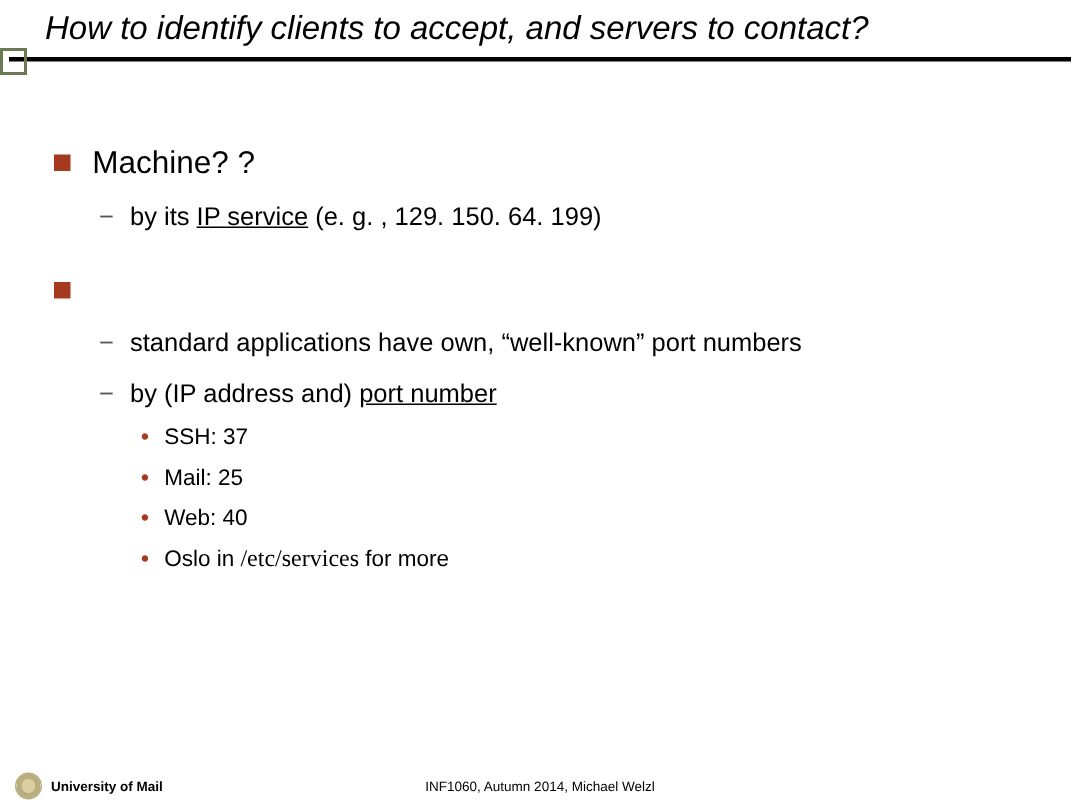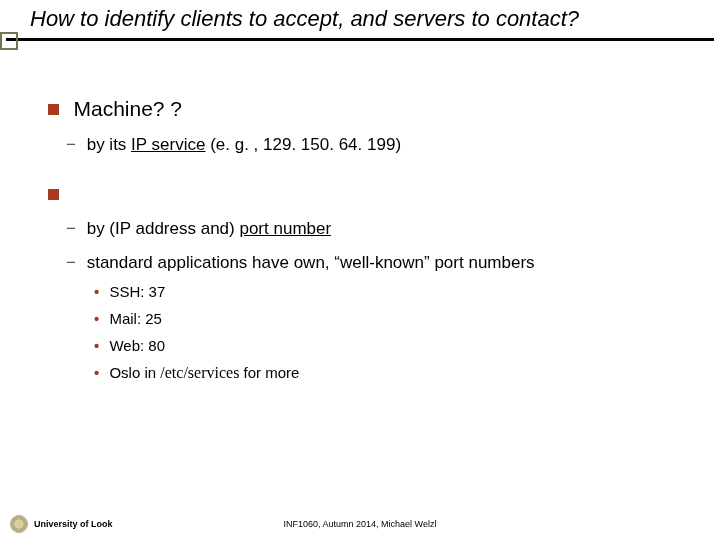--- a/index.html
+++ b/index.html
@@ -32,21 +32,21 @@
     top: -6px;
     width: 14px;
     height: 14px;
     border: 2px solid #6b7a52;
     background: transparent;
   }
   .content {
     padding: 24px 28px 0 36px;
   }
   .l1 {
-    margin: 22px 0 10px 12px;
+    margin: 22px 0 10px 0;
   }
   .l1 .bullet {
     display: inline-block;
     width: 11px;
     height: 11px;
     background: #a63a1f;
     vertical-align: 1px;
     margin-right: 10px;
   }
   .l1-text {
@@ -125,45 +125,45 @@
   <div class="l2">
     <span class="dash">−</span>
     <span>by its </span><span class="underline">IP service</span><span> (e. g. , 129. 150. 64. 199)</span>
   </div>
 
   <div class="l1" style="margin-top:32px;">
     <span class="bullet"></span>
   </div>
   <div class="l2">
     <span class="dash">−</span>
-    <span>by (IP address and) </span><span class="underline">port number</span>
+    <span>standard applications have own, “well-known” port numbers</span>
   </div>
   <div class="l2">
     <span class="dash">−</span>
-    <span>standard applications have own, “well-known” port numbers</span>
+    <span>by (IP address and) </span><span class="underline">port number</span>
   </div>
   <div class="l3">
     <span class="dot">•</span>
     <span>SSH: 37</span>
   </div>
   <div class="l3">
     <span class="dot">•</span>
     <span>Mail: 25</span>
   </div>
   <div class="l3">
     <span class="dot">•</span>
-    <span>Web: 80</span>
+    <span>Web: 40</span>
   </div>
   <div class="l3">
     <span class="dot">•</span>
     <span>Oslo in </span><span class="mono">/etc/services</span><span> for more</span>
   </div>
 
 </div>
 
 <div class="footer">
   <div class="footer-left">
     <div class="seal"></div>
-    <span>University of Look</span>
+    <span>University of Mail</span>
   </div>
   <div class="footer-center">INF1060, Autumn 2014, Michael Welzl</div>
   <div style="width:60px"></div>
 </div>
 
 </body></html>

